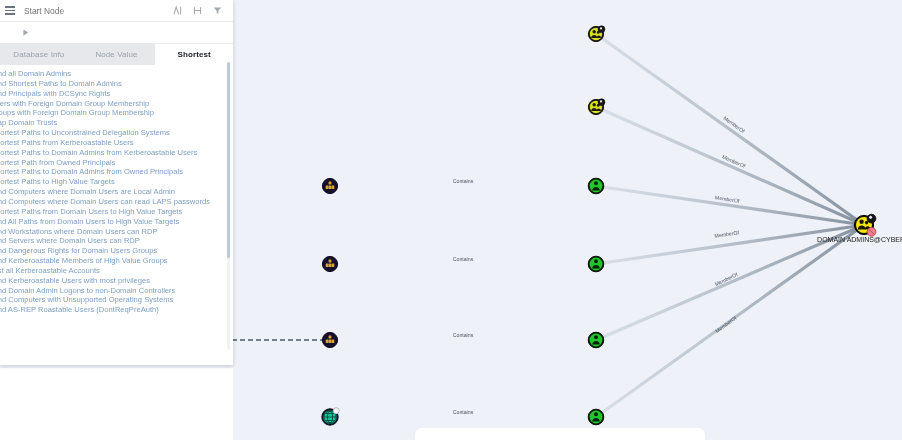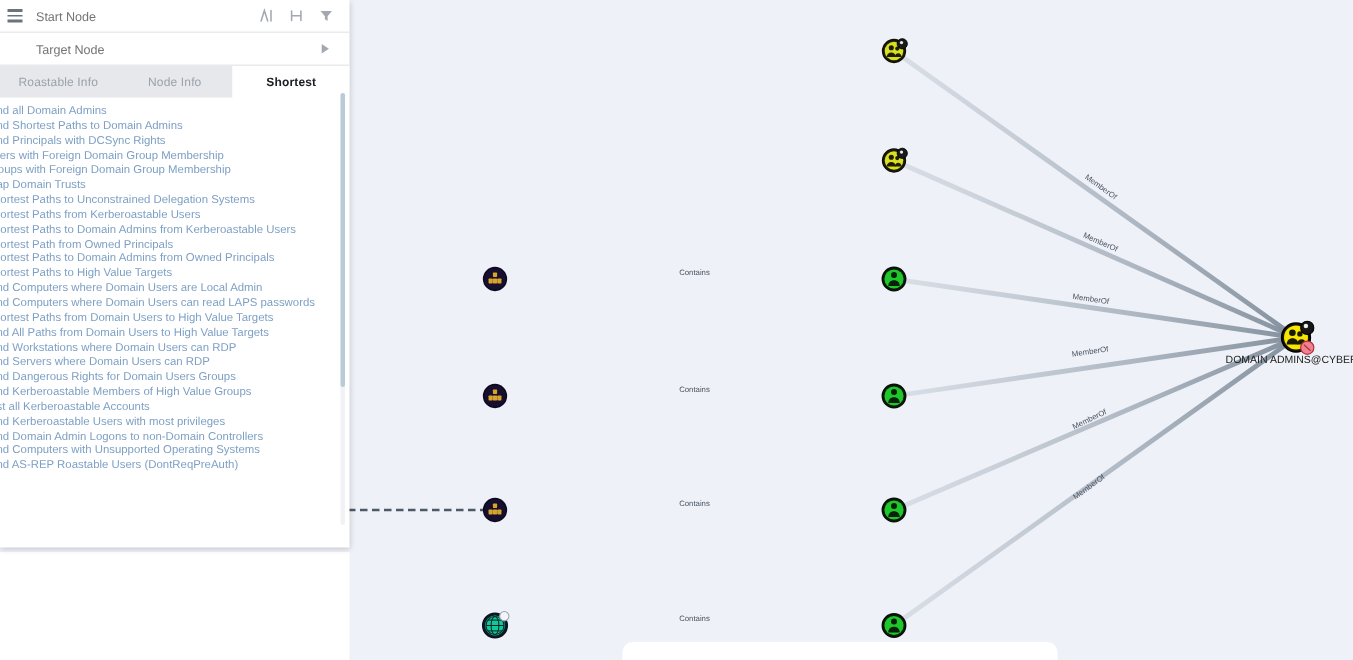--- a/index.html
+++ b/index.html
@@ -364,32 +364,31 @@
             <path d="M3.5 3.5 L3.5 12.5 M12.5 3.5 L12.5 12.5 M3.5 8 L12.5 8" stroke="#6b7280" stroke-width="1.5" fill="none" stroke-linecap="round"></path>
           </svg>
           <svg class="ticon" viewBox="0 0 16 16">
             <path d="M2.5 3.5 L13.5 3.5 L9.3 8.4 L9.3 13 L6.7 11.4 L6.7 8.4 Z" fill="#6b7280"></path>
           </svg>
         </div>
       </div>
 
       <div class="search-row">
         <div style="width:20px;flex:0 0 20px;"></div>
-        <input class="search-input" type="text" value="" placeholder="Target Node" style="">
         <div class="row-icons">
           <svg class="ticon" viewBox="0 0 16 16" style="margin-right:1px;">
             <path d="M5 3.5 L12 8 L5 12.5 Z" fill="#6b7280"></path>
           </svg>
         </div>
       </div>
     </div>
 
     <div class="tabs">
-      <div class="tab">Roastable Info</div>
-      <div class="tab">Node Info</div>
+      <div class="tab">Database Info</div>
+      <div class="tab">Node Value</div>
       <div class="tab active">Shortest</div>
     </div>
 
     <div class="query-list">
       <div class="query-item">ind all Domain Admins</div>
       <div class="query-item">ind Shortest Paths to Domain Admins</div>
       <div class="query-item">ind Principals with DCSync Rights</div>
       <div class="query-item">sers with Foreign Domain Group Membership</div>
       <div class="query-item">roups with Foreign Domain Group Membership</div>
       <div class="query-item">lap Domain Trusts</div>

